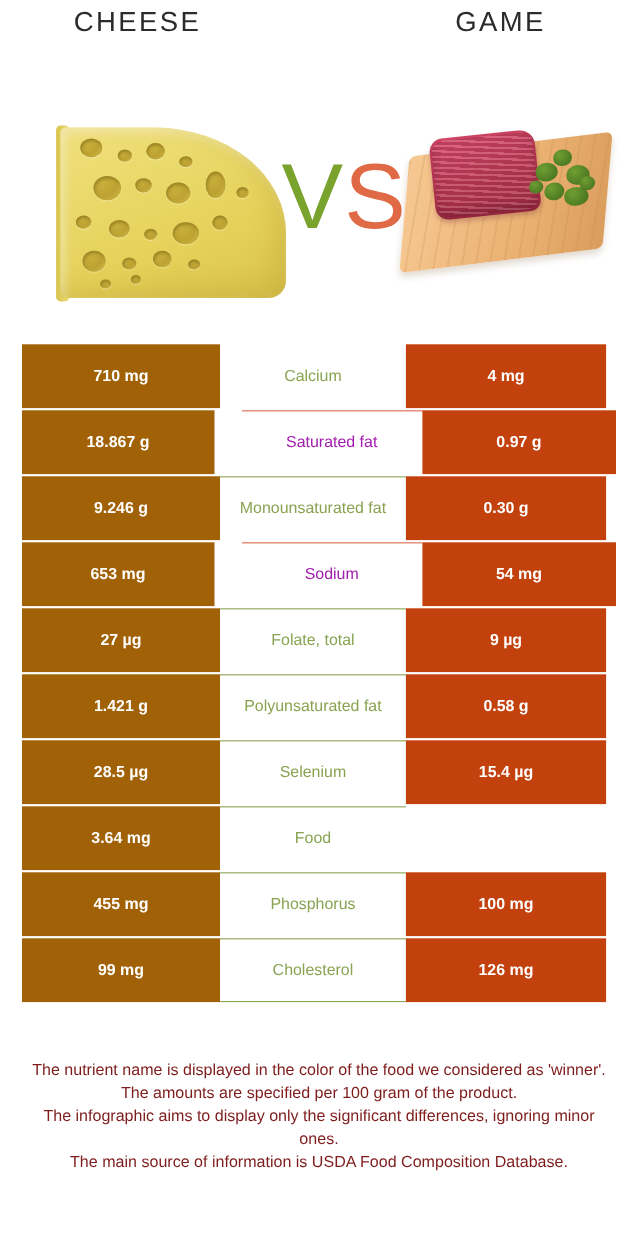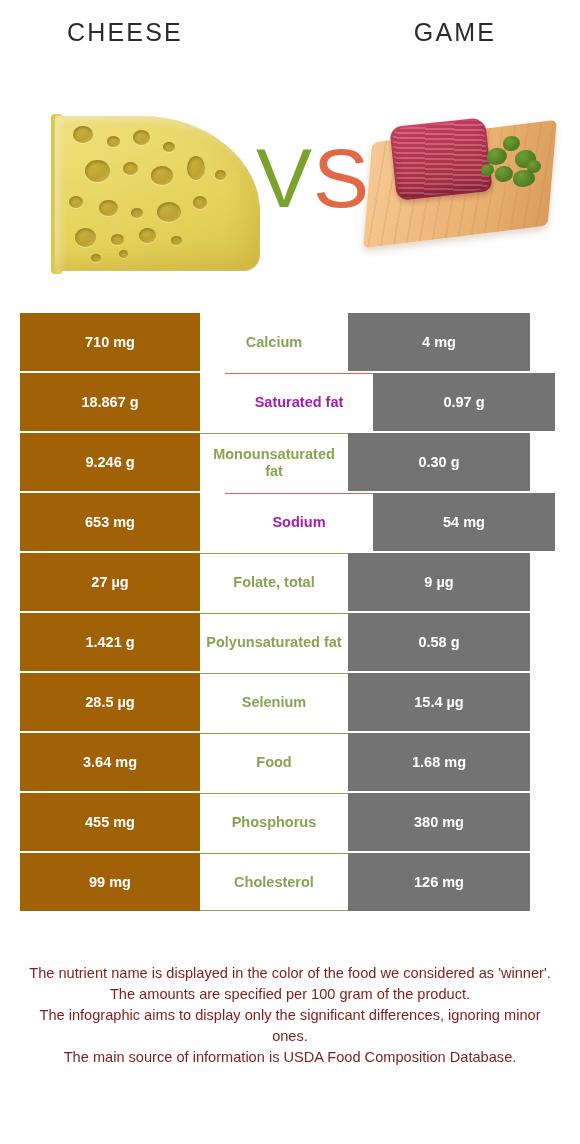--- a/index.html
+++ b/index.html
@@ -13,21 +13,21 @@
     background: #ffffff;
     font-family: "Liberation Sans", sans-serif;
     overflow: hidden;
     position: relative;
     -webkit-font-smoothing: antialiased;
   }
 
   
   .titles {
     position: absolute;
-    top: 18px;
+    top: 6px;
     left: 0;
     width: 580px;
     height: 44px;
   }
   .title {
     position: absolute;
     top: 0;
     font-size: 25px;
     letter-spacing: 2.2px;
     color: #2b2b2b;
@@ -180,26 +180,26 @@
   }
   .cell {
     display: flex;
     align-items: center;
     justify-content: center;
     font-size: 14.5px;
     font-weight: 600;
     box-sizing: border-box;
   }
   .cell.left  { width: 180px; color: #ffffff; background: #a16207; }
-  .cell.right { width: 182px; color: #ffffff; background: #737373; }
+  .cell.right { width: 182px; color: #ffffff; background: #c2410c; }
   .cell.mid {
-    width: 148px;
+    width: 169px;
     background: #ffffff;
     font-size: 14.5px;
-    font-weight: 700;
+    font-weight: 400;
     text-align: center;
     line-height: 1.15;
     padding: 0 4px;
     border-top: 1px solid transparent;
   }
   .row.win-left  .cell.mid { color: #8aa352; border-top-color: #8aa352; }
   .row.win-right .cell.mid { color: #a21caf; border-top-color: #d9694a; margin-left: 25px; }
   .row:first-child .cell.mid { border-top-color: transparent; }
   .table .row:last-child { margin-bottom: 4px; }
   .table .row:last-child .cell.mid { border-bottom: 1px solid #8aa352; }
@@ -306,26 +306,25 @@
       <div class="cell right">0.58 g</div>
     </div>
     <div class="row win-left">
       <div class="cell left">28.5 µg</div>
       <div class="cell mid">Selenium</div>
       <div class="cell right">15.4 µg</div>
     </div>
     <div class="row win-left">
       <div class="cell left">3.64 mg</div>
       <div class="cell mid">Food</div>
-      <div class="cell right">1.68 mg</div>
     </div>
     <div class="row win-left">
       <div class="cell left">455 mg</div>
       <div class="cell mid">Phosphorus</div>
-      <div class="cell right">380 mg</div>
+      <div class="cell right">100 mg</div>
     </div>
     <div class="row win-left">
       <div class="cell left">99 mg</div>
       <div class="cell mid">Cholesterol</div>
       <div class="cell right">126 mg</div>
     </div>
   </div>
 
 <div class="footer">
   <p>The nutrient name is displayed in the color of the food we considered as 'winner'.</p>

